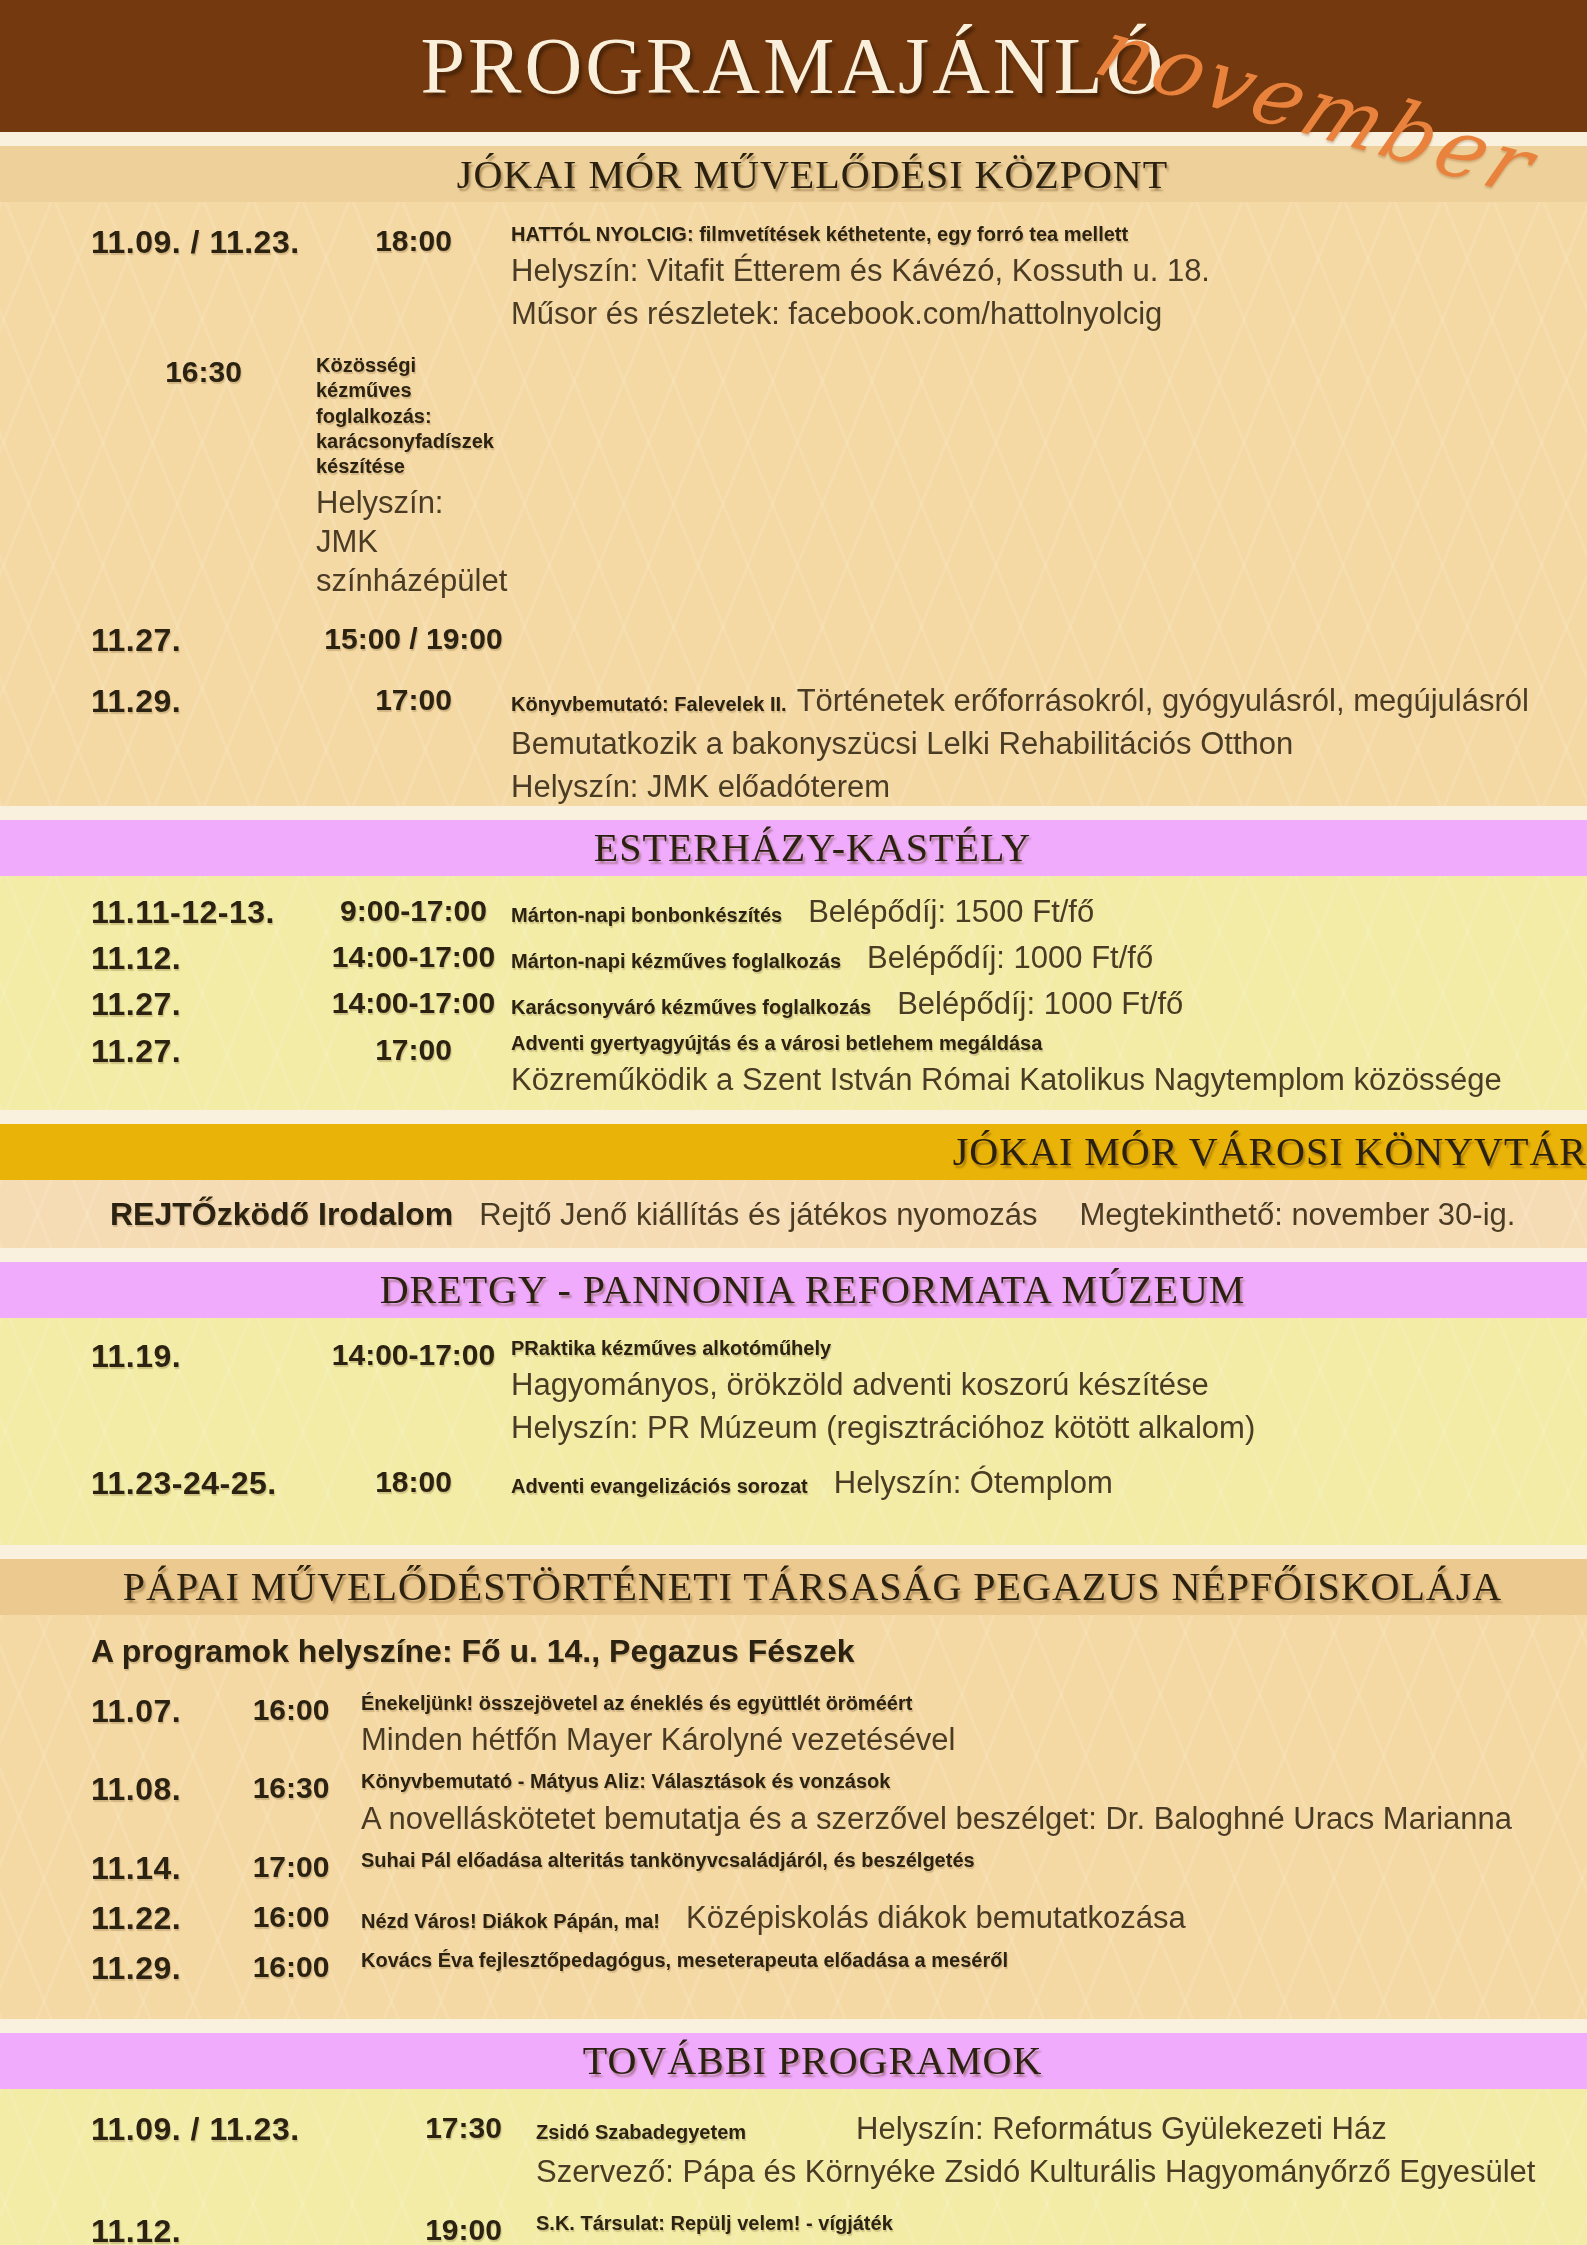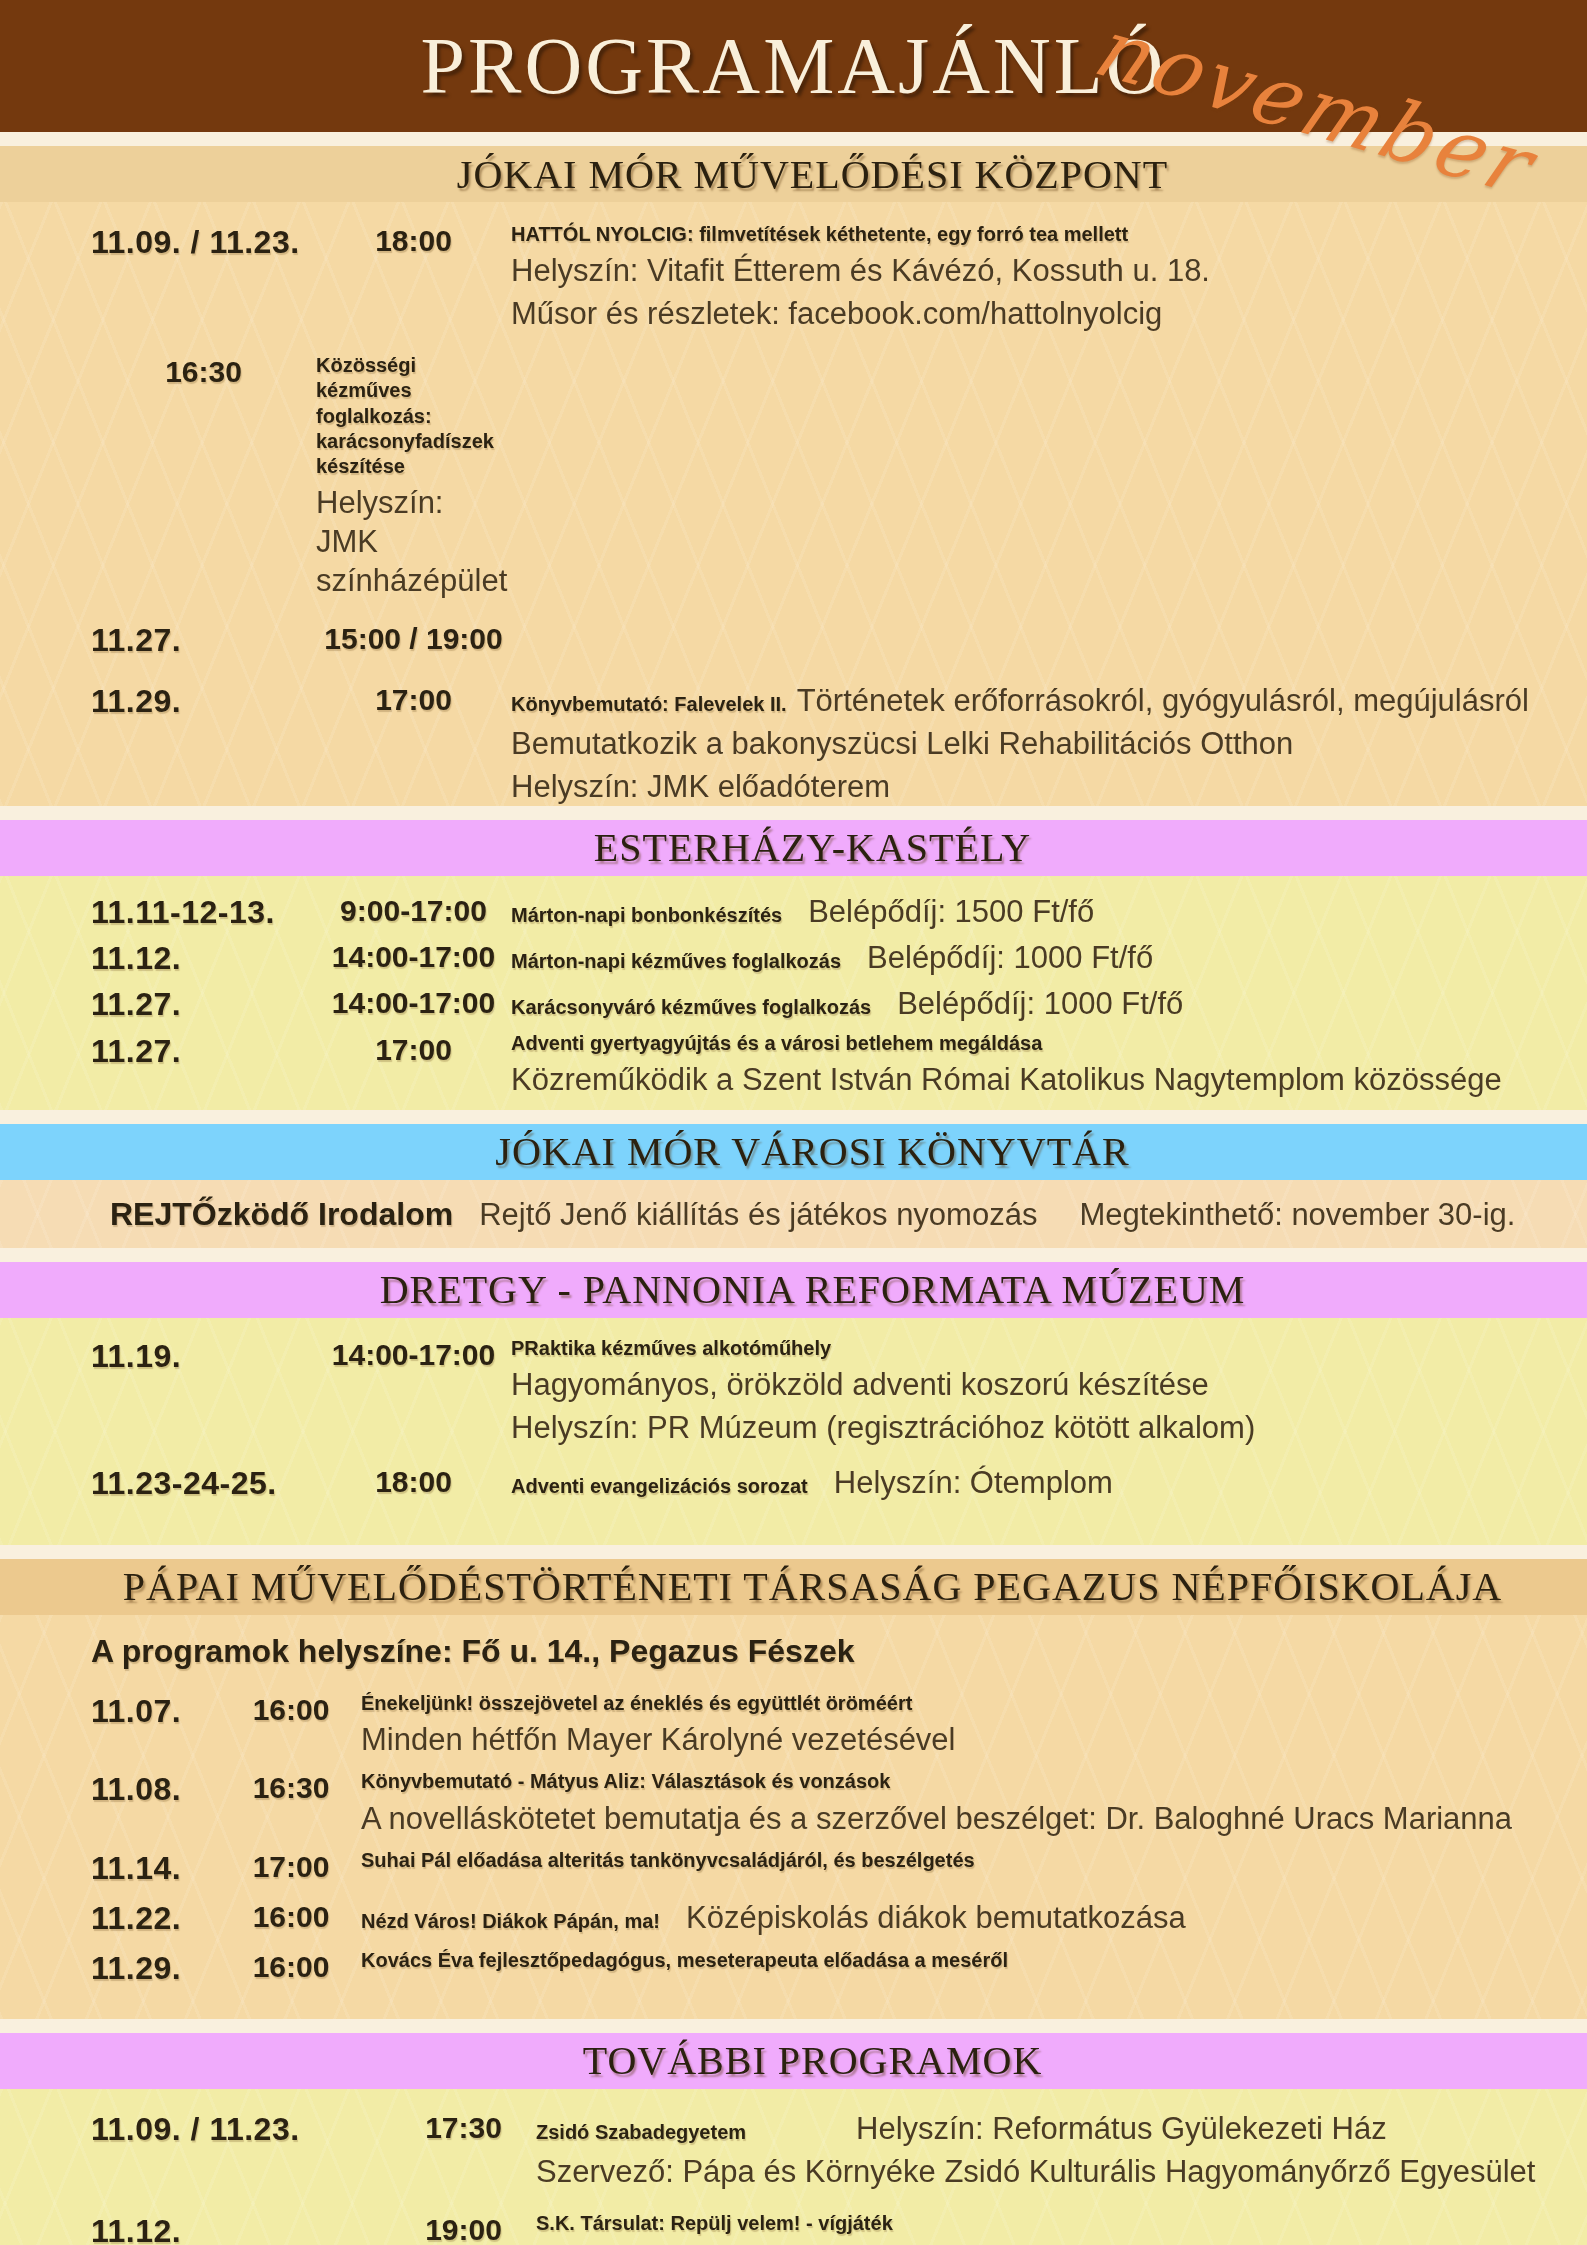--- a/index.html
+++ b/index.html
@@ -34,21 +34,21 @@
   
   .gap { height:14px; background:#f9f0de; }
   .band { height:56px; display:flex; align-items:center; justify-content:center; }
   .band-title {
     font-family:"Liberation Serif","DejaVu Serif",serif;
     font-size:40px; letter-spacing:1px; color:#2b2110; white-space:nowrap;
     text-shadow:2px 3px 2px rgba(90,55,15,.4);
   }
   .band-tan    { background:#edd09a; }
   .band-yellow { background:#f0abfc; }
-  .band-orange { background:#7dd3fc; }
+  .band-orange { background:#eab308;justify-content:flex-end; }
   .band-tan2   { background:#ecc98e; }
   .bg-cream  { background-color:#f5d9a4; }
   .bg-yellow { background-color:#f2eca6; }
   .bg-peach  { background-color:#f6dcb4; }
   
   .section-body { box-sizing:border-box; }
   .body-s0 { min-height:547px; padding-top:20px; }
   .body-s1 { min-height:234px; padding-top:16px; }
   .body-s2 { min-height:68px;  padding-top:14px; }
   .body-s3 { min-height:227px; padding-top:18px; }

